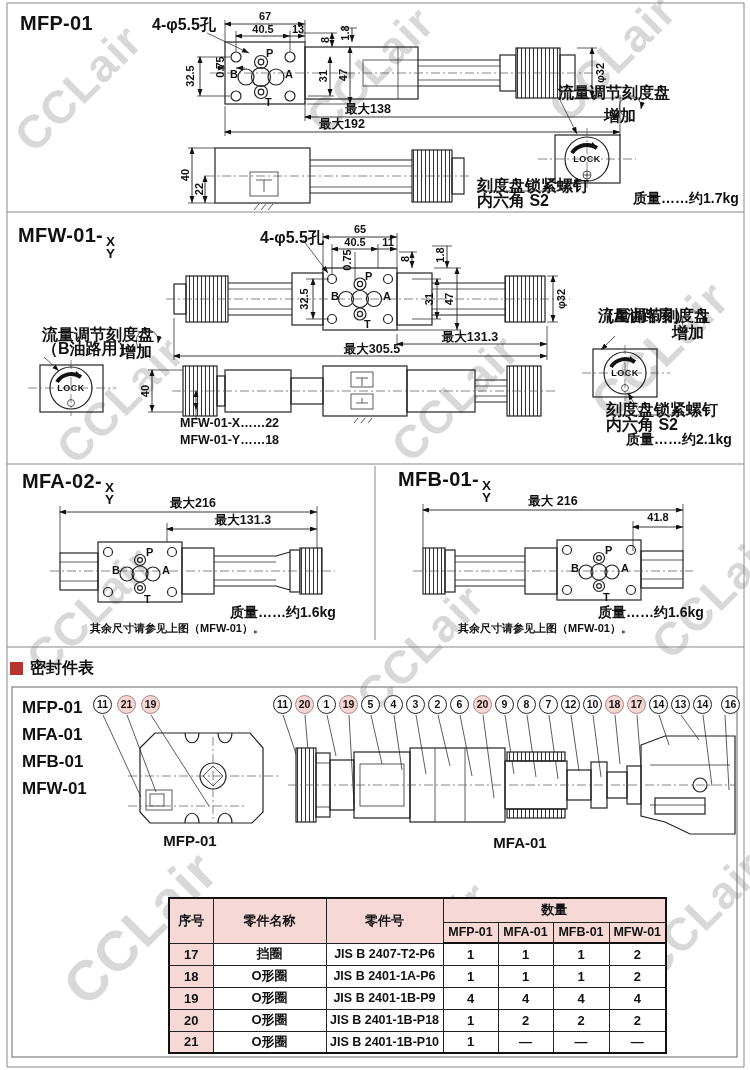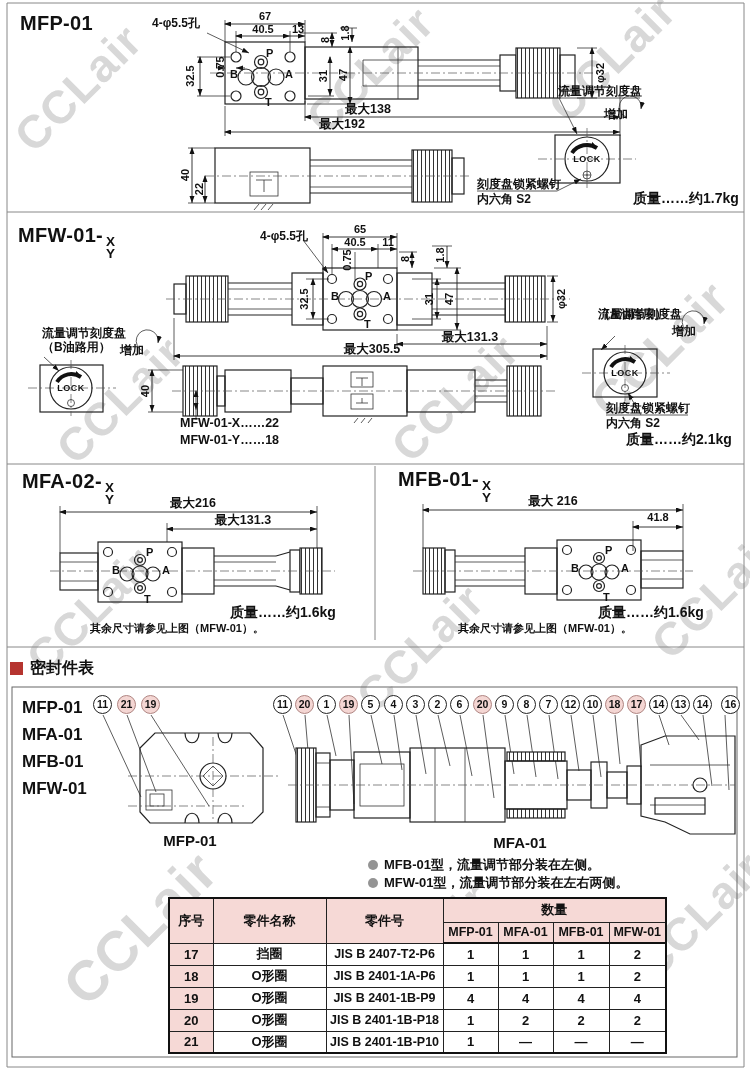--- a/index.html
+++ b/index.html
@@ -6,21 +6,21 @@
   html,body{margin:0;padding:0;background:#ffffff}
   .page{position:relative;width:750px;height:1070px;background:#fff;font-family:"Liberation Sans",sans-serif;color:#111;overflow:hidden}
   .wm{position:absolute;color:#d8d8d8;font-weight:bold;letter-spacing:1px;transform:translate(-50%,-50%) rotate(-45deg);z-index:0;white-space:nowrap}
   svg.art{position:absolute;left:0;top:0;z-index:1}
   .sec{position:absolute;left:0;top:0;width:750px;height:1070px;z-index:2}
   .t{position:absolute;font-weight:bold;font-size:11px;white-space:nowrap;line-height:1.05}
   .ctr{transform:translateX(-50%)}
   .mid{transform:translate(-50%,-50%)}
   .rot{transform:translate(-50%,-50%) rotate(-90deg)}
   .zh{font-size:12.5px}
-  .lbl{font-size:12px}
+  .lbl{font-size:16px}
   .lock{font-size:9px;letter-spacing:.5px}
   .wt{font-size:14px}
   .note{font-size:11px}
   .title{position:absolute;font-size:20px;font-weight:bold;letter-spacing:.3px;white-space:nowrap}
   .xy{display:inline-flex;flex-direction:column;font-size:13.5px;line-height:12px;margin-left:3px;vertical-align:-4px;font-weight:bold}
   .xy i{font-style:normal}
   .variant{font-size:12.5px}
   .seal-header{position:absolute;left:10px;top:658px;display:flex;align-items:center;gap:7px;font-size:16px;font-weight:bold}
   .red-sq{width:13px;height:13px;background:#b5342f;display:inline-block}
   .models{position:absolute;left:22px;top:694px}
@@ -477,28 +477,20 @@
     <div class="co hl" style="left:615px;top:705px">18</div>
     <div class="co hl" style="left:637px;top:705px">17</div>
     <div class="co" style="left:659px;top:705px">14</div>
     <div class="co" style="left:681px;top:705px">13</div>
     <div class="co" style="left:703px;top:705px">14</div>
     <div class="co" style="left:731px;top:705px">16</div>
 
     <div class="t ctr cap" style="left:190px;top:833px">MFP-01</div>
     <div class="t ctr cap" style="left:520px;top:835px">MFA-01</div>
 
-    <div class="bullet" style="left:368px;top:856px">
-      <span class="dot"></span>
-      <span>MFB-01型，流量调节部分装在左侧。</span>
-    </div>
-    <div class="bullet" style="left:368px;top:874px">
-      <span class="dot"></span>
-      <span>MFW-01型，流量调节部分装在左右两侧。</span>
-    </div>
 
     <table class="parts">
       <colgroup>
         <col style="width:44px">
           <col style="width:113px">
           <col style="width:117px">
         <col style="width:55px">
           <col style="width:55px">
           <col style="width:56px">
           <col style="width:57px">

